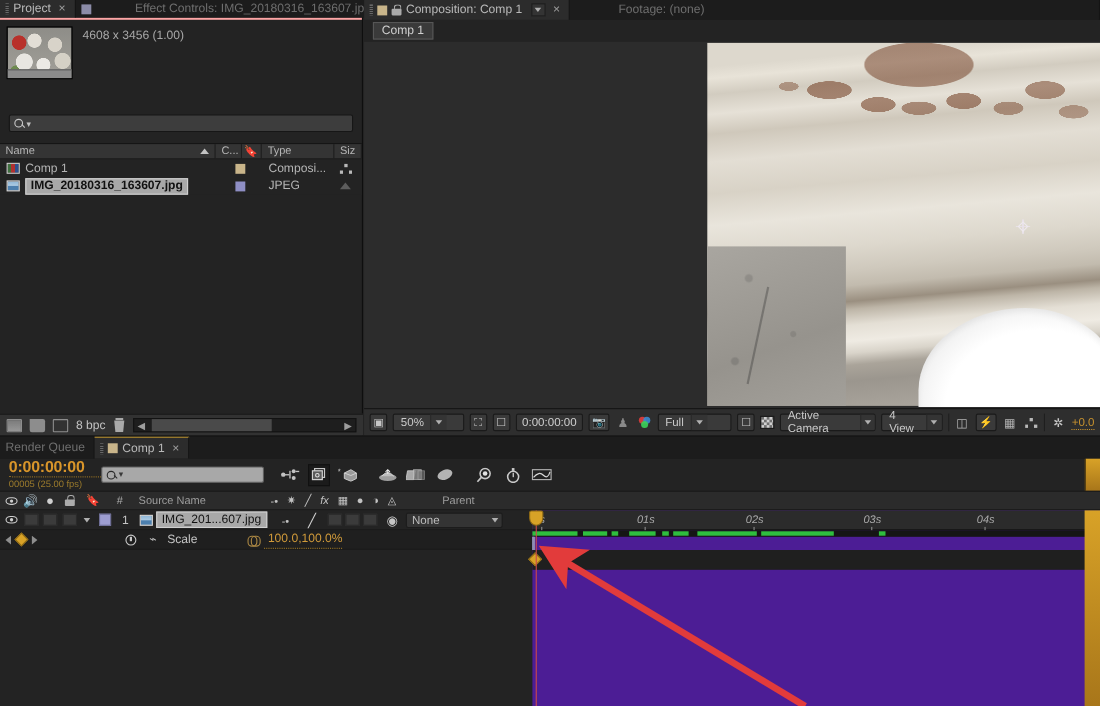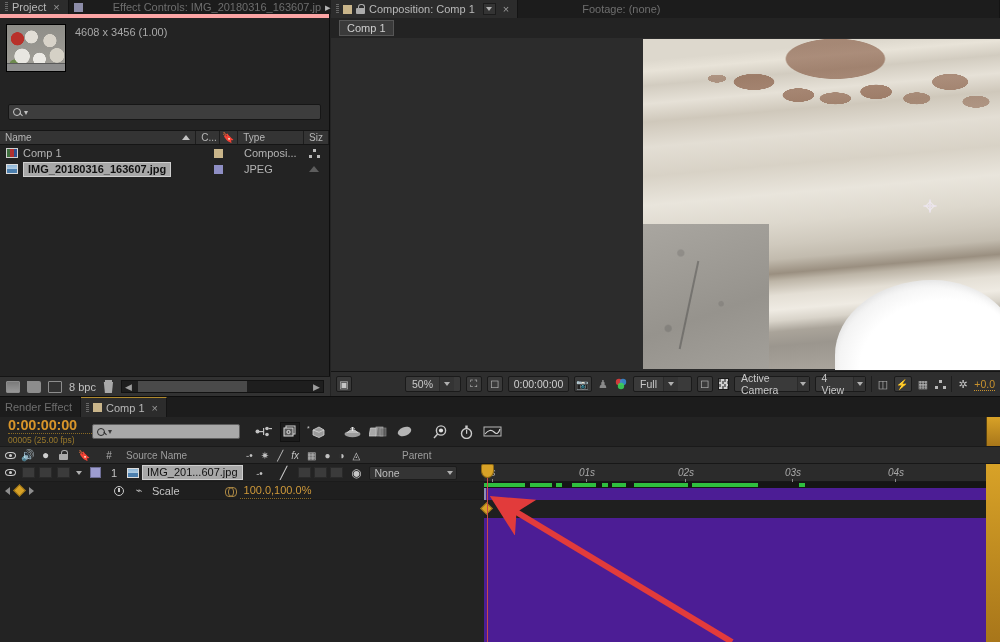--- a/index.html
+++ b/index.html
@@ -9,21 +9,21 @@
     font-family:"Liberation Sans", sans-serif;
     font-size:11px;
     color:#b4b4b4;
     -webkit-font-smoothing:antialiased;
   }
   .app { position:relative; width:1000px; height:642px; }
 
   
   .panel-tab-bar {
     height:18px; background:#1c1c1c; display:flex; align-items:stretch;
-    border-bottom:4px solid #fca5a5;
+    border-bottom:2px solid #fca5a5;
   }
   .ptab {
     display:flex; align-items:center; gap:4px; padding:0 8px 0 5px;
     background:#2c2c2c; color:#b9b9b9; font-size:11px;
     border-right:1px solid #141414; position:relative; white-space:nowrap;
   }
   .ptab.inactive { background:#1c1c1c; color:#6e6e6e; }
   .ptab .grip {
     width:3px; height:10px; opacity:.55;
     background:repeating-linear-gradient(to bottom,#9a9a9a 0 1px,transparent 1px 2px);
@@ -222,21 +222,21 @@
   <div id="project-panel">
 
     <div class="panel-tab-bar">
       <div class="ptab">
         <span class="grip"></span>
         <span>Project</span>
         <span class="x">×</span>
       </div>
       <div class="ptab inactive" style="flex:1;">
         <span class="swatch" style="background:#8c8ca8;"></span>
-        <span style="margin-left:26px;">Effect Controls: IMG_20180316_163607.jp</span>
+        <span style="margin-left:36px;">Effect Controls: IMG_20180316_163607.jp</span>
         <span style="margin-left:auto; color:#b5b5b5;">▸≡</span>
       </div>
     </div>
 
     <div class="proj-header">
       <div class="thumb"></div>
       <div class="proj-meta">
         <div class="dim">4608 x 3456 (1.00)</div>
       </div>
     </div>
@@ -314,40 +314,40 @@
       <div class="ptab">
         <span class="grip"></span>
         <span class="swatch"></span>
         <span class="lockicon"></span>
         <span>Composition: Comp 1</span>
         <span style="width:13px;height:12px;background:#343434;border:1px solid #1c1c1c;display:flex;align-items:center;justify-content:center;margin-left:4px;">
             <span class="caret"></span>
           </span>
         <span class="x">×</span>
       </div>
-      <div class="ptab inactive" style="flex:1; padding-left:64px;">
+      <div class="ptab inactive" style="flex:1; padding-left:44px;">
         <span>Footage: (none)</span>
       </div>
     </div>
 
     <div class="v-subtab-row">
       <span class="v-subtab">Comp 1</span>
     </div>
 
     <div class="v-canvas-wrap">
       <div class="v-image">
         <div class="floor"></div>
         <div class="whitebowl"></div>
         <div class="anchor"></div>
       </div>
     </div>
 
     <div class="v-toolbar">
       <span class="vt-btn">▣</span>
-      <span class="vt-sel" style="width:72px;margin-left:48px;">
+      <span class="vt-sel" style="width:72px;">
         <span class="lbl">50%</span>
         <span class="arw">
             <span class="caret"></span>
           </span>
       </span>
       <span class="vt-btn">⛶</span>
       <span class="vt-btn">☐</span>
       <span class="vt-time">0:00:00:00</span>
       <span class="vt-btn">📷</span>
       <span class="vt-plain" style="color:#8a8a8a;">♟</span>
@@ -388,21 +388,21 @@
       <span class="divider-v"></span>
       <span class="vt-plain" style="color:#c9c9c9;">✲</span>
       <span class="exposure">+0.0</span>
     </div>
   </div>
 
   <div id="timeline-panel">
 
     <div class="tl-tabs">
       <div class="ptab inactive">
-        <span>Render Effect</span>
+        <span>Render Queue</span>
       </div>
       <div class="ptab active">
         <span class="grip"></span>
         <span class="swatch"></span>
         <span>Comp 1</span>
         <span class="x">×</span>
       </div>
       <div style="flex:1; background:#1c1c1c;"></div>
     </div>
 

